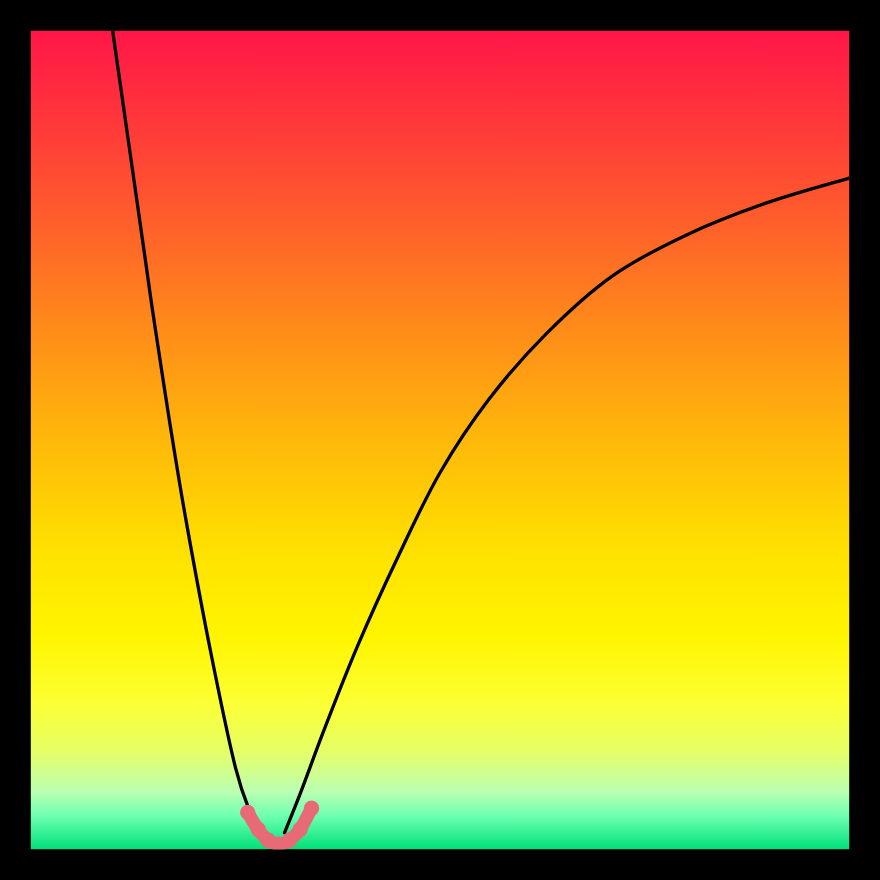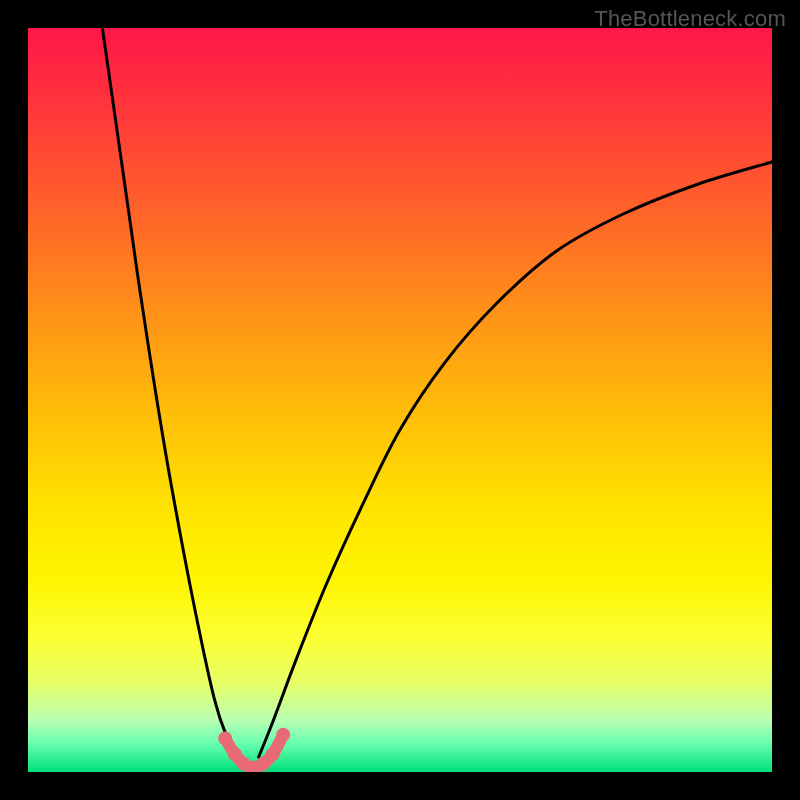--- a/index.html
+++ b/index.html
@@ -51,21 +51,20 @@
     left: 0;
     top: 0;
     width: 744px;
     height: 744px;
   }
 </style>
 </head>
 <body>
 
 <div class="outer">
-  <div class="watermark">TheBottleneck.com</div>
   <div class="panel">
     <svg class="curves" viewBox="0 0 744 744" preserveAspectRatio="none">
       <g id="curve-layer">
           <path d="M 74.4,0 C 75.64,8.679999999999987 79.36,34.71999999999993 81.84,52.07999999999993 C 84.32000000000001,69.43999999999993 86.8,86.79999999999995 89.28,104.15999999999997 C 91.76,121.51999999999998 94.24,138.88 96.72,156.24 C 99.2,173.60000000000002 101.68,190.96000000000006 104.16000000000001,208.32000000000005 C 106.64000000000001,225.68000000000004 107.88,235.6 111.6,260.4 C 115.32,285.2 121.52,326.12 126.48,357.12 C 131.44,388.12 135.16000000000003,411.67999999999995 141.36,446.4 C 147.56,481.12 156.24,528.24 163.68,565.44 C 171.12,602.6400000000001 179.8,644.8000000000001 186,669.6 C 192.2,694.4 197.16000000000003,704.32 200.88000000000002,714.24 C 204.60000000000002,724.16 205.84000000000003,725.4 208.32000000000002,729.12 C 210.8,732.84 213.28,734.0799999999999 215.76,736.56 C 218.23999999999998,739.04 221.95999999999998,742.76 223.2,744" fill="none" stroke="#000" stroke-width="3" stroke-linecap="round"></path>
           <path d="M 230.64,729.12 C 233.12,722.92 239.32000000000002,708.04 245.52,691.92 C 251.72,675.8 259.15999999999997,654.72 267.84,632.4 C 276.52,610.0799999999999 286.44,584.04 297.6,558 C 308.76000000000005,531.96 322.40000000000003,502.20000000000005 334.8,476.16 C 347.2,450.12 358.36,425.32 372,401.76 C 385.64,378.2 400.52000000000004,355.87999999999994 416.64000000000004,334.79999999999995 C 432.76000000000005,313.71999999999997 450.12,293.87999999999994 468.72,275.28 C 487.32000000000005,256.68 507.16,238.08000000000004 528.24,223.20000000000005 C 549.32,208.32000000000005 571.6400000000001,197.16 595.2,186 C 618.76,174.84 644.8000000000001,164.92 669.6,156.24 C 694.4,147.56000000000003 731.6,137.64000000000007 744,133.92000000000007" fill="none" stroke="#000" stroke-width="3" stroke-linecap="round"></path>
         </g>
       <g id="marker-layer">
           <path d="M 197.16,710.52 C 198.772,713.124 203.73200000000003,721.928 206.83200000000002,726.144 C 209.93200000000002,730.36 212.66,733.5840000000001 215.76,735.816 C 218.85999999999999,738.048 222.20799999999997,739.536 225.432,739.536 C 228.656,739.536 231.88000000000002,738.048 235.104,735.816 C 238.328,733.5840000000001 241.428,730.98 244.77599999999998,726.144 C 248.12399999999997,721.308 253.456,710.024 255.19199999999998,706.8" fill="none" stroke="#e86a77" stroke-width="12" stroke-linecap="round" stroke-linejoin="round"></path>
           <circle cx="197.16" cy="710.52" r="7" fill="#e86a77"></circle>
           <circle cx="206.83200000000002" cy="726.144" r="7" fill="#e86a77"></circle>

